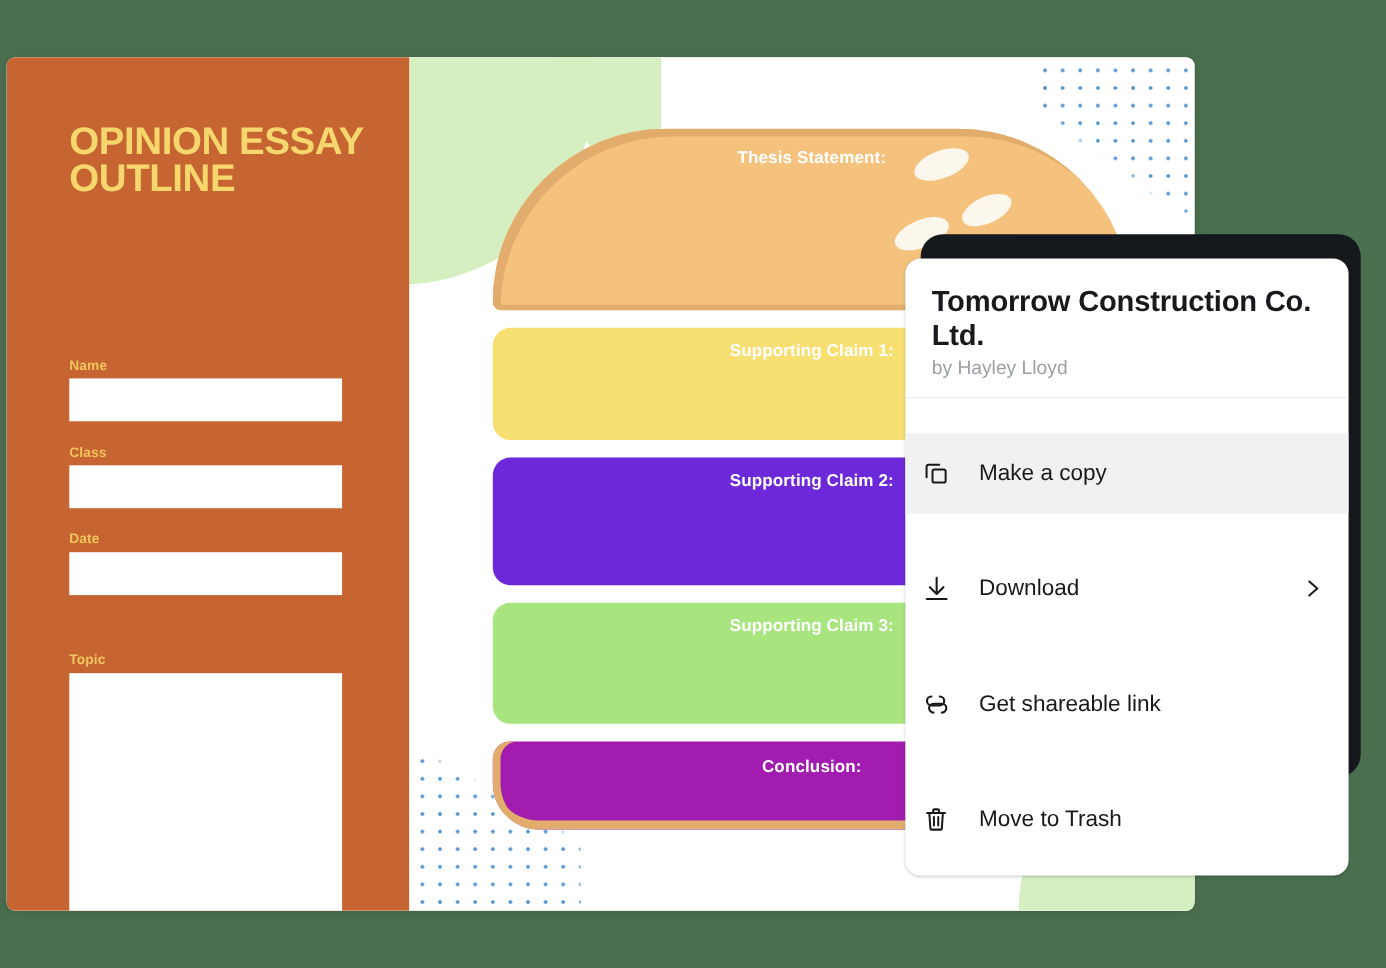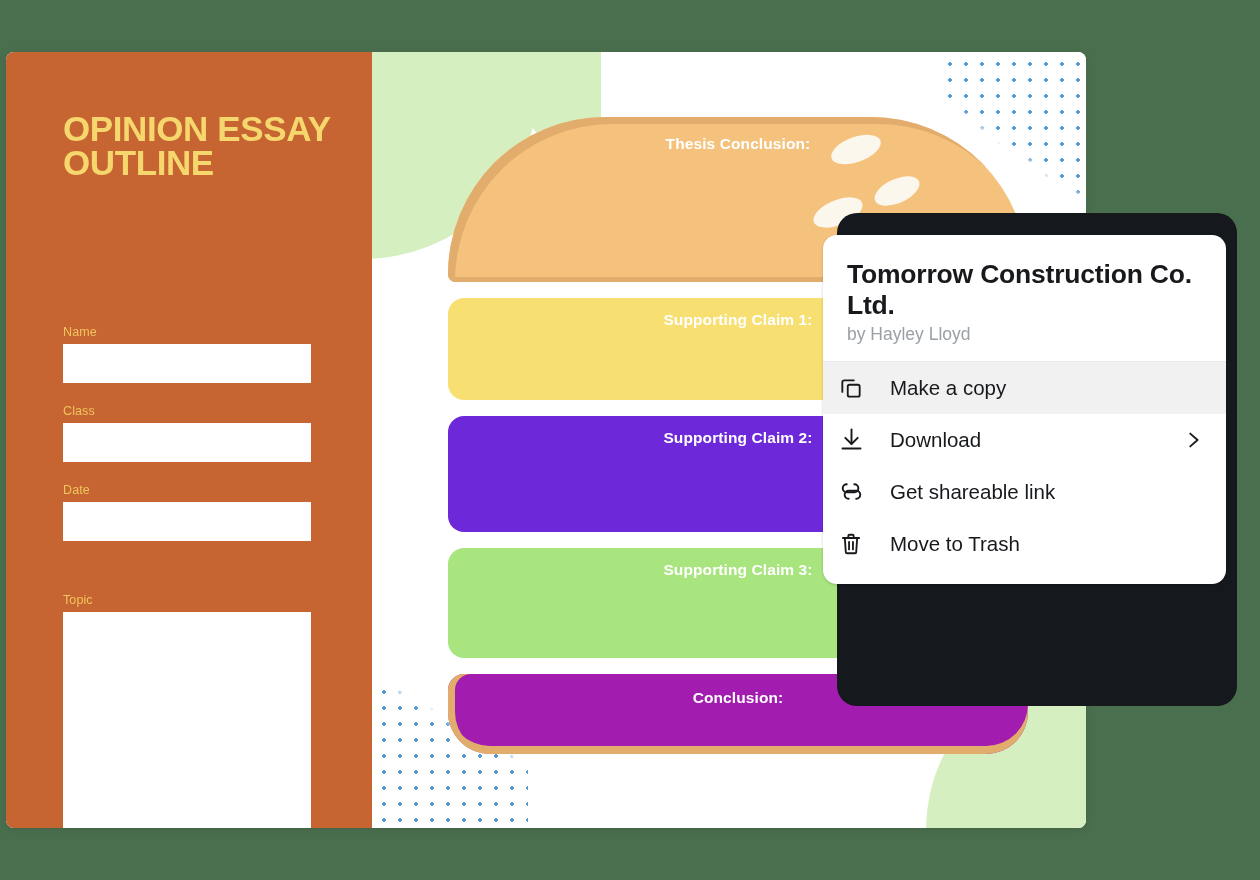--- a/index.html
+++ b/index.html
@@ -42,21 +42,21 @@
     font-size: 35px;
     font-weight: bold;
     line-height: 0.97;
     letter-spacing: -0.4px;
     text-transform: uppercase;
   }
   .field-group { position: absolute; left: 57px; width: 248px; }
   .field-label {
     color: #f0c65c;
     font-size: 12.5px;
-    font-weight: normal;
+    font-weight: bold;
     margin-bottom: 5px;
     letter-spacing: 0.1px;
   }
   .field-box {
     background: #ffffff;
     width: 248px;
     border: 0;
   }
   .f-name  { top: 273px; }
   .f-class { top: 352px; }
@@ -196,23 +196,24 @@
     margin-top: 2px;
     font-size: 17.5px;
     color: #9aa0a6;
     font-weight: normal;
   }
   .menu-divider { height: 1px; background: #e8eaed; }
   .menu-list { padding: 0 0 14px 0; }
   .menu-item {
     display: flex;
     align-items: center;
-    height: 52px;
+    height: 73px;
     padding: 0 22px 0 13px;
     cursor: default;
+    margin-top: 32px;
   }
   .menu-item.active { background: #f1f1f1; }
   .menu-icon {
     width: 30px; height: 30px;
     flex: 0 0 30px;
     display: flex; align-items: center; justify-content: center;
     color: #17191c;
   }
   .menu-label {
     margin-left: 24px;
@@ -236,21 +237,21 @@
 
     <div class="canvas">
       <div class="blob blob-tl"></div>
       <div class="blob blob-br"></div>
       <div class="dots dots-tr"></div>
       <div class="dots dots-bl"></div>
 
       <div class="burger">
 
         <div class="layer bun-top">
-          <span class="cap">Thesis Conclusion:</span>
+          <span class="cap">Thesis Statement:</span>
           <span class="seed seed-1"></span>
           <span class="seed seed-2"></span>
           <span class="seed seed-3"></span>
         </div>
 
         <div class="layer claim claim-1">
           <span class="cap">Supporting Claim 1:</span>
         </div>
 
         <div class="layer claim claim-2">

